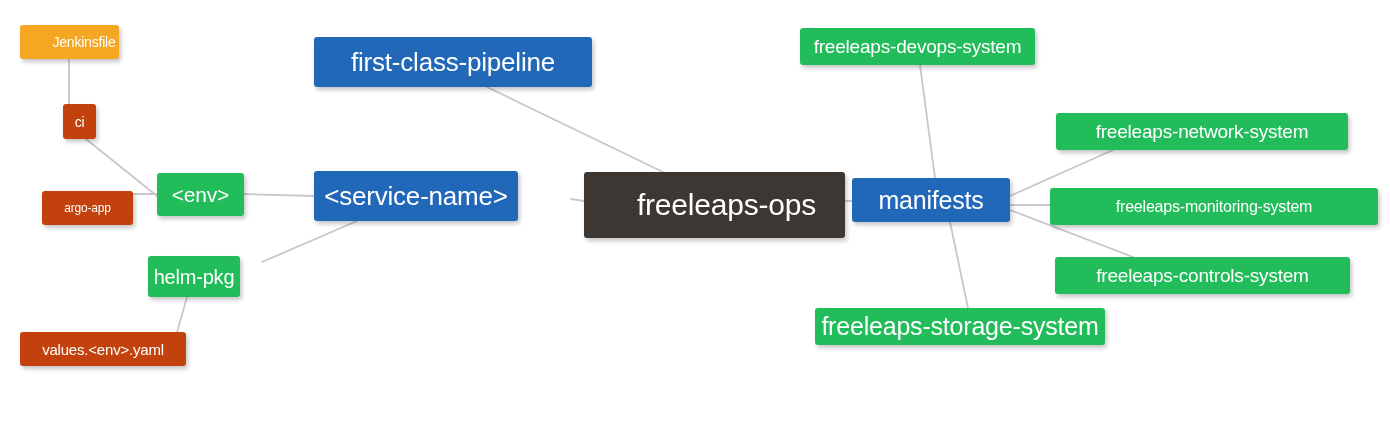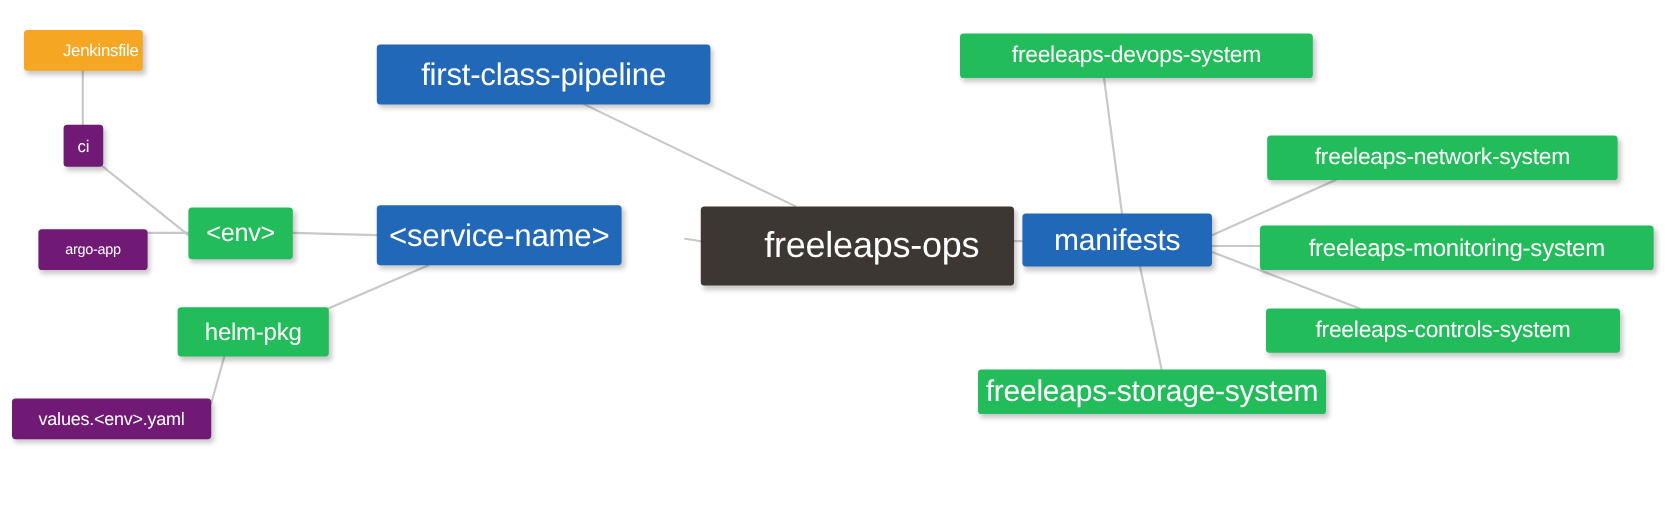--- a/index.html
+++ b/index.html
@@ -32,21 +32,21 @@
     justify-content: center;
     color: #ffffff;
     border-radius: 3px;
     white-space: nowrap;
     box-shadow: 2px 3px 4px rgba(0,0,0,0.22);
     line-height: 1;
     letter-spacing: -0.2px;
     padding: 0 10px;
   }
   .n-orange { background: #f5a623; padding-left: 39px; }
-  .n-red    { background: #701a75; }
+  .n-red    { background: #c2410c; margin-left: 10px; }
   .n-green  { background: #22bc5b; }
   .n-blue   { background: #2268b8; text-align: center; }
   .n-dark   { background: #3d3733; }
 </style>
 </head>
 <body>
 
 <div id="canvas">
   <svg id="edges" viewBox="0 0 1390 421" width="1390" height="421" aria-hidden="true">
       <line x1="69" y1="59" x2="69" y2="104" stroke="#c8c8c8" stroke-width="1.8" stroke-linecap="round"></line>
@@ -70,45 +70,45 @@
       </div>
       <div class="node n-red" style="left: 53px; top: 104px; width: 33px; height: 35px; font-size: 14px;">
         <span>ci</span>
       </div>
       <div class="node n-red" style="left: 32px; top: 191px; width: 91px; height: 34px; font-size: 12px;">
         <span>argo-app</span>
       </div>
       <div class="node n-green" style="left: 157px; top: 173px; width: 87px; height: 43px; font-size: 21px;">
         <span>&lt;env&gt;</span>
       </div>
-      <div class="node n-green" style="left: 148px; top: 256px; width: 126px; height: 41px; font-size: 20px;">
+      <div class="node n-green" style="left: 148px; top: 256px; width: 92px; height: 41px; font-size: 20px;">
         <span>helm-pkg</span>
       </div>
       <div class="node n-red" style="left: 10px; top: 332px; width: 166px; height: 34px; font-size: 15px;">
         <span>values.&lt;env&gt;.yaml</span>
       </div>
       <div class="node n-blue" style="left: 314px; top: 37px; width: 278px; height: 50px; font-size: 26px;">
         <span>first-class-pipeline</span>
       </div>
       <div class="node n-blue" style="left: 314px; top: 171px; width: 204px; height: 50px; font-size: 26px;">
         <span>&lt;service-name&gt;</span>
       </div>
       <div class="node n-dark" style="left: 584px; top: 172px; width: 261px; height: 66px; font-size: 30px; padding-left: 34px;">
         <span>freeleaps-ops</span>
       </div>
       <div class="node n-blue" style="left: 852px; top: 178px; width: 158px; height: 44px; font-size: 25px;">
         <span>manifests</span>
       </div>
-      <div class="node n-green" style="left: 800px; top: 28px; width: 294px; height: 37px; font-size: 19px;">
+      <div class="node n-green" style="left: 800px; top: 28px; width: 235px; height: 37px; font-size: 19px;">
         <span>freeleaps-devops-system</span>
       </div>
       <div class="node n-green" style="left: 1056px; top: 113px; width: 292px; height: 37px; font-size: 19px;">
         <span>freeleaps-network-system</span>
       </div>
-      <div class="node n-green" style="left: 1050px; top: 188px; width: 328px; height: 37px; font-size: 20px; text-align: center;">
+      <div class="node n-green" style="left: 1050px; top: 188px; width: 328px; height: 37px; font-size: 16px; text-align: center;">
         <span>freeleaps-monitoring-system</span>
       </div>
       <div class="node n-green" style="left: 1055px; top: 257px; width: 295px; height: 37px; font-size: 19px; text-align: center;">
         <span>freeleaps-controls-system</span>
       </div>
       <div class="node n-green" style="left: 815px; top: 308px; width: 290px; height: 37px; font-size: 25px;">
         <span>freeleaps-storage-system</span>
       </div>
     </div>
 </div>

